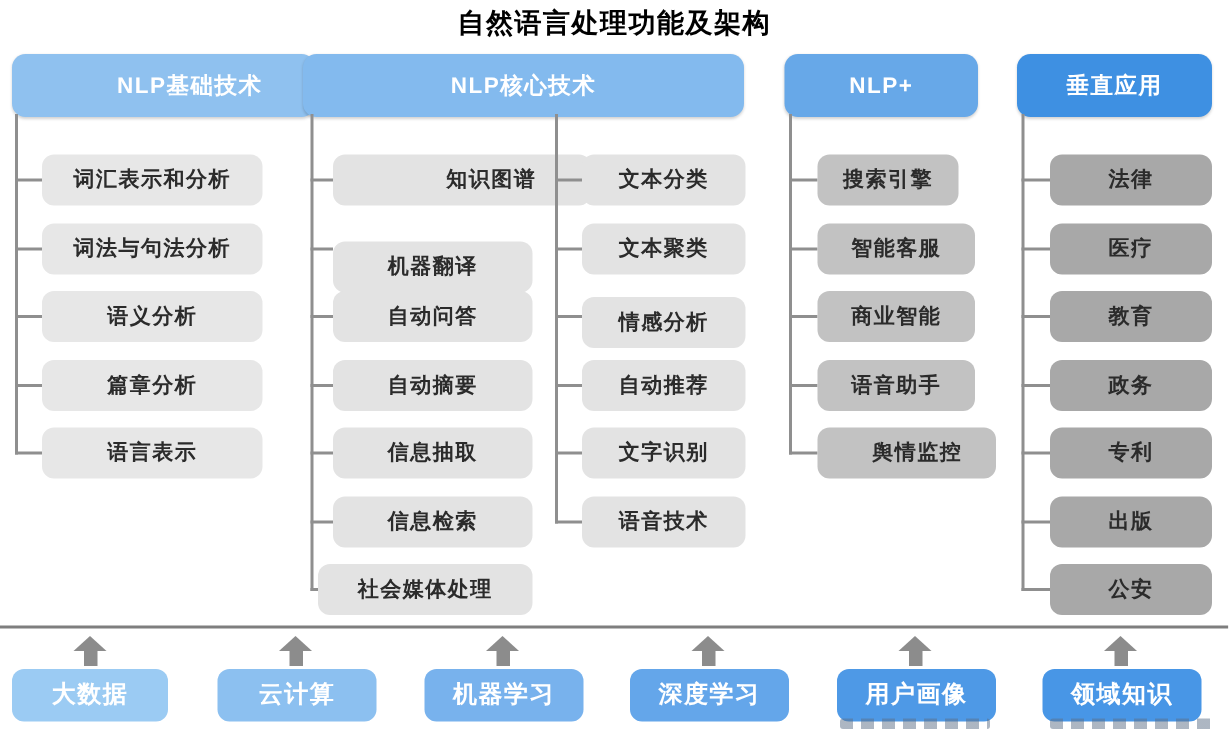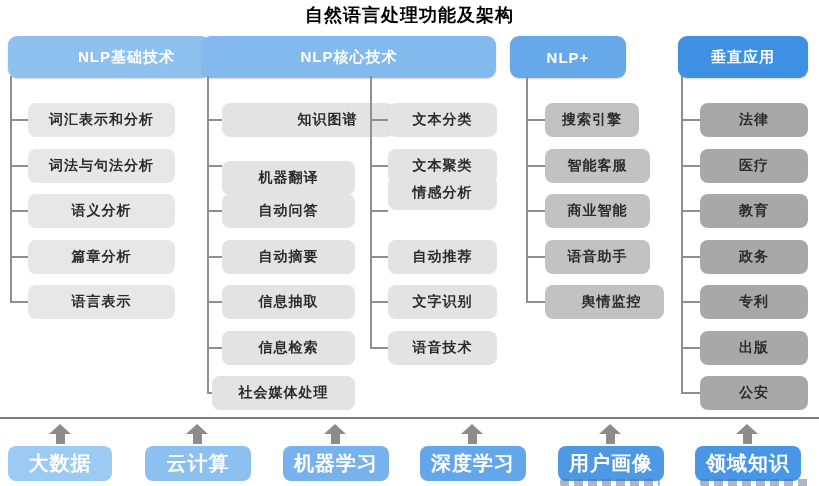--- a/index.html
+++ b/index.html
@@ -13,21 +13,21 @@
   .box{position:absolute;height:34px;border-radius:8px;display:flex;align-items:center;
        justify-content:center;font-size:14px;font-weight:600;color:#2b2b2b;letter-spacing:1px;}
   .vline{position:absolute;width:2px;background:#8f8f8f;}
   .hline{position:absolute;height:2px;background:#8f8f8f;}
   .divider{position:absolute;left:0;top:417px;width:819px;height:2px;background:#7e7e7e;}
   .arrow{position:absolute;top:424px;width:22px;height:20px;}
   .arrow .head{width:0;height:0;border-left:11px solid transparent;
                border-right:11px solid transparent;border-bottom:10px solid #8c8c8c;}
   .arrow .stem{width:9px;height:10px;background:#8c8c8c;margin:0 auto;}
   .fbox{position:absolute;top:446px;height:35px;border-radius:8px;display:flex;
-        align-items:center;justify-content:center;color:#fff;font-size:20px;
+        align-items:center;justify-content:center;color:#fff;font-size:16px;
         font-weight:700;letter-spacing:1px;}
   .wm{position:absolute;height:7px;opacity:.5;border-radius:2px;
       background:repeating-linear-gradient(90deg,#5b6e86 0 9px,transparent 9px 14px);}
 </style>
 </head>
 <body>
 
 <div class="page">
 
   <h1 class="title">自然语言处理功能及架构</h1>
@@ -65,26 +65,26 @@
 
   <div class="vline" style="left:370px;top:76px;height:273px"></div>
   <div class="hline" style="left:370px;top:119px;width:18px"></div>
   <div class="hline" style="left:370px;top:165px;width:18px"></div>
   <div class="hline" style="left:370px;top:210px;width:18px"></div>
   <div class="hline" style="left:370px;top:256px;width:18px"></div>
   <div class="hline" style="left:370px;top:301px;width:18px"></div>
   <div class="hline" style="left:370px;top:347px;width:18px"></div>
   <div class="box" style="left: 388px; top: 103px; width: 109px; background: rgb(227, 227, 227);">文本分类</div>
   <div class="box" style="left: 388px; top: 149px; width: 109px; background: rgb(227, 227, 227);">文本聚类</div>
-  <div class="box" style="left: 388px; top: 176px; width: 109px; background: rgb(227, 227, 227);">情感分析</div>
+  <div class="box" style="left: 388px; top: 198px; width: 109px; background: rgb(227, 227, 227);">情感分析</div>
   <div class="box" style="left: 388px; top: 240px; width: 109px; background: rgb(227, 227, 227);">自动推荐</div>
   <div class="box" style="left: 388px; top: 285px; width: 109px; background: rgb(227, 227, 227);">文字识别</div>
   <div class="box" style="left: 388px; top: 331px; width: 109px; background: rgb(227, 227, 227);">语音技术</div>
 
-  <div class="hdr" style="left: 510px; width: 116px; background: rgb(103, 168, 232);">NLP+</div>
+  <div class="hdr" style="left: 523px; width: 129px; background: rgb(103, 168, 232);">NLP+</div>
   <div class="vline" style="left:526px;top:76px;height:227px"></div>
   <div class="hline" style="left:526px;top:119px;width:19px"></div>
   <div class="hline" style="left:526px;top:165px;width:19px"></div>
   <div class="hline" style="left:526px;top:210px;width:19px"></div>
   <div class="hline" style="left:526px;top:256px;width:19px"></div>
   <div class="hline" style="left:526px;top:301px;width:19px"></div>
   <div class="box" style="left: 545px; top: 103px; width: 94px; background: rgb(194, 194, 194);">搜索引擎</div>
   <div class="box" style="left: 545px; top: 149px; width: 105px; background: rgb(194, 194, 194);">智能客服</div>
   <div class="box" style="left: 545px; top: 194px; width: 105px; background: rgb(194, 194, 194);">商业智能</div>
   <div class="box" style="left: 545px; top: 240px; width: 105px; background: rgb(194, 194, 194);">语音助手</div>

